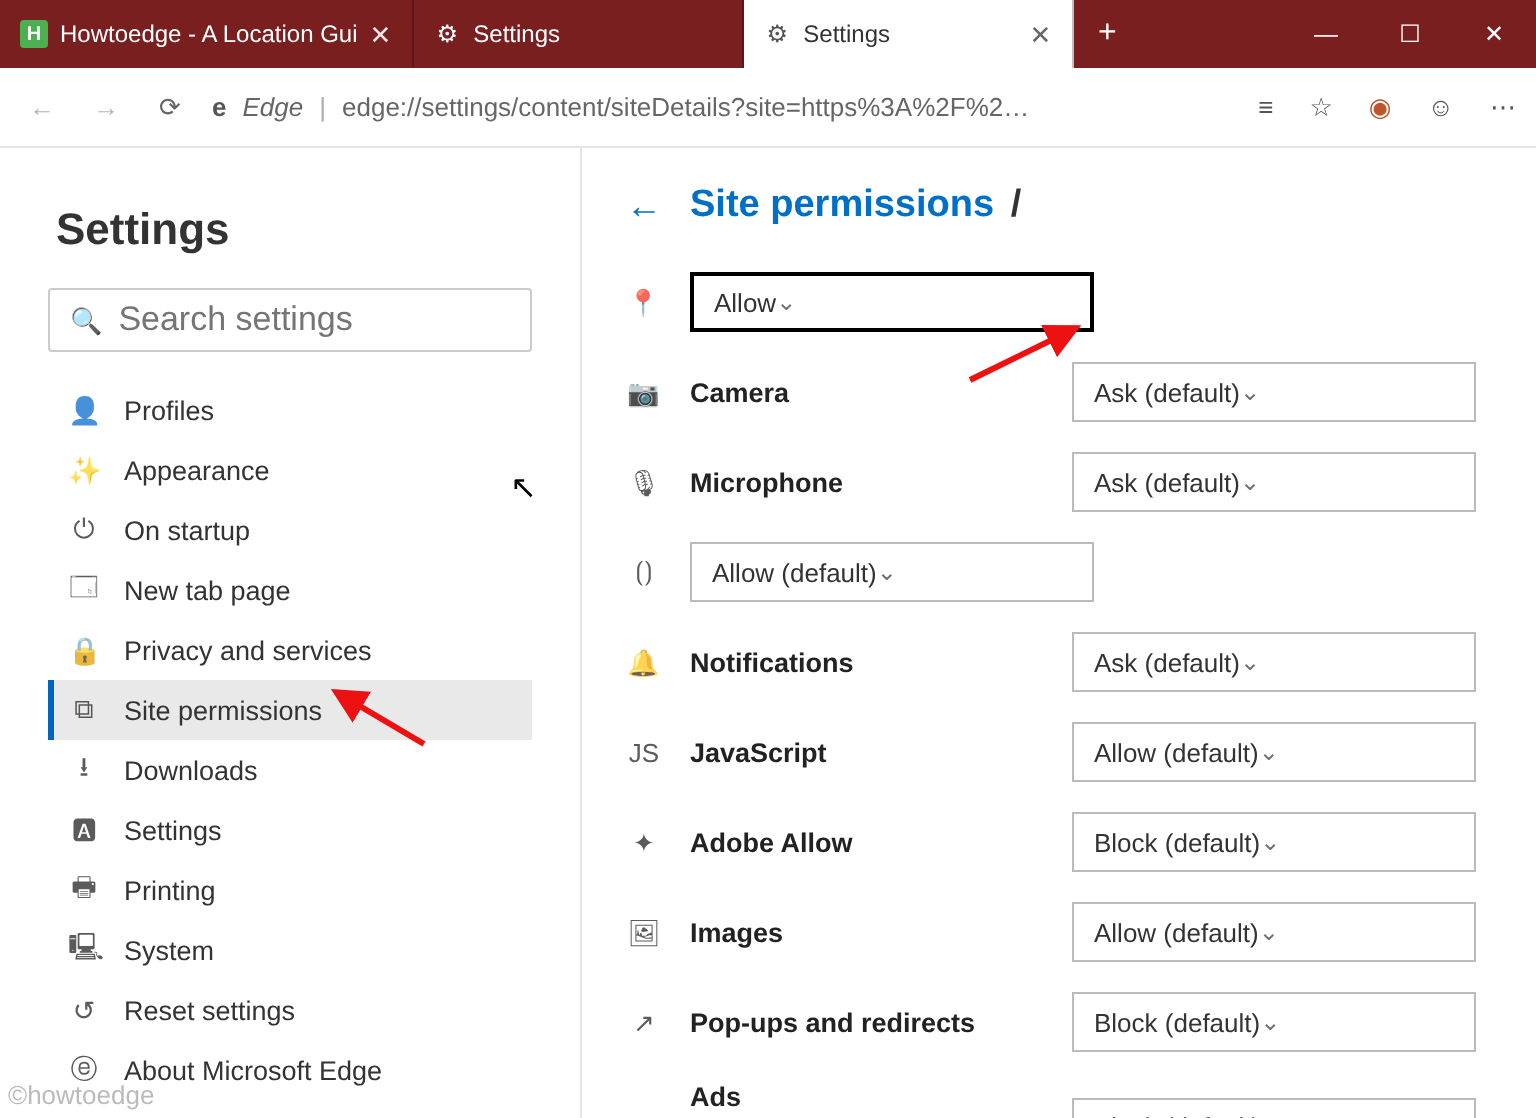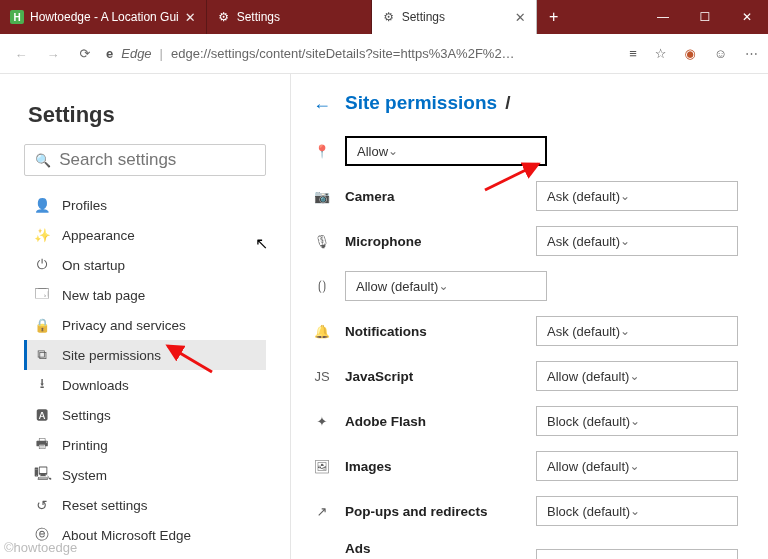--- a/index.html
+++ b/index.html
@@ -213,21 +213,21 @@
         <div class="perm-row">
           <span class="perm-ic">JS</span>
           <span class="perm-label">JavaScript</span>
           <span class="perm-select">
             <span>Allow (default)</span>
             <span class="chev">⌄</span>
           </span>
         </div>
         <div class="perm-row">
           <span class="perm-ic">✦</span>
-          <span class="perm-label">Adobe Flash</span>
+          <span class="perm-label">Adobe Allow</span>
           <span class="perm-select">
             <span>Block (default)</span>
             <span class="chev">⌄</span>
           </span>
         </div>
         <div class="perm-row">
           <span class="perm-ic">🖼</span>
           <span class="perm-label">Images</span>
           <span class="perm-select">
             <span>Allow (default)</span>

